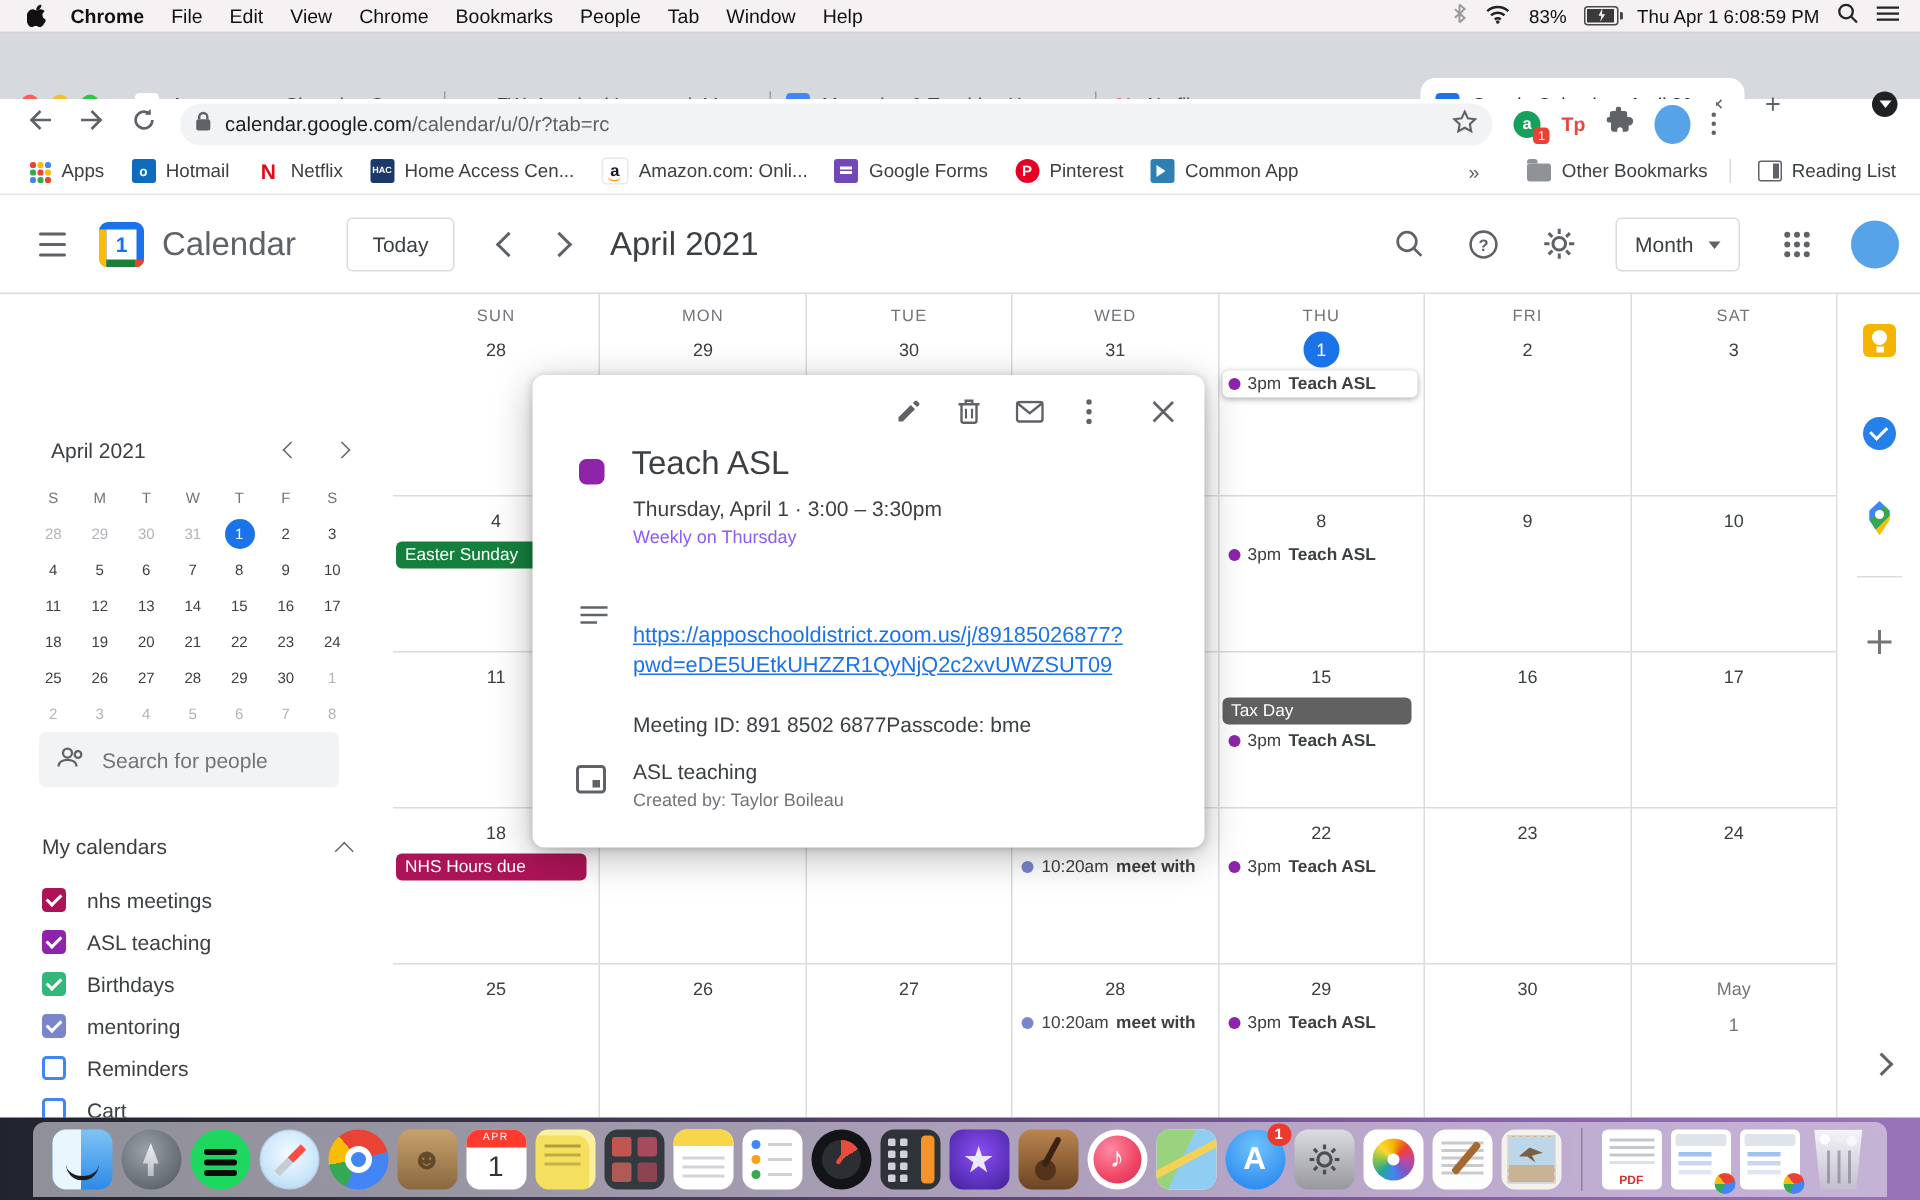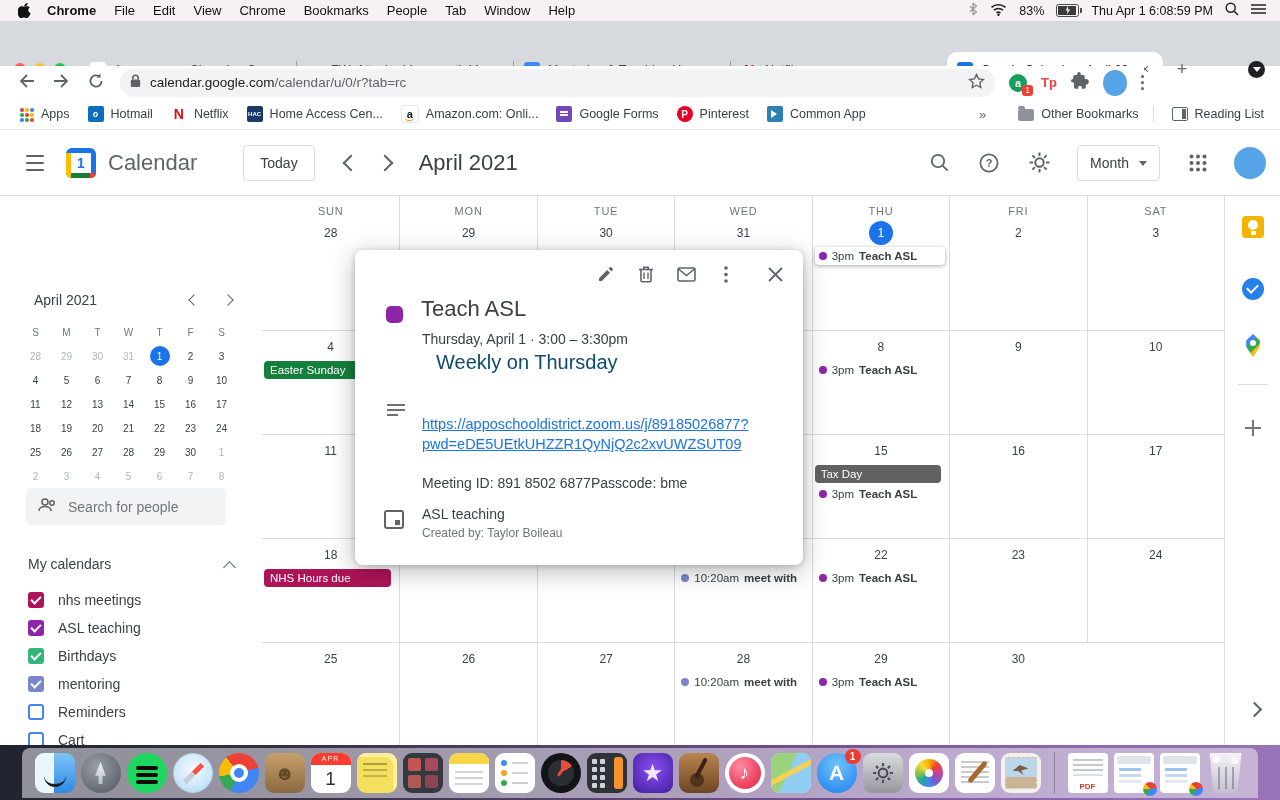--- a/index.html
+++ b/index.html
@@ -94,21 +94,21 @@
      display:flex;align-items:center;box-sizing:border-box}
   #hamburger{margin-left:26px;display:flex;flex-direction:column;gap:5px}
   #hamburger i{width:18px;height:2px;background:#5f6368;border-radius:1px}
   #gcal-logo{width:30px;height:30px;margin-left:22px;position:relative;background:#1a73e8;border-radius:6px}
   #gcal-logo .inner{position:absolute;left:5px;top:5px;right:5px;bottom:5px;background:#fff;display:flex;align-items:center;justify-content:center;
      color:#1a73e8;font-size:14px;font-weight:700}
   #gcal-logo .g{position:absolute;left:5px;bottom:0;right:0;height:5px;background:#188038;border-radius:0 0 6px 0}
   #gcal-logo .y{position:absolute;left:0;bottom:0;width:5px;height:25px;background:#fbbc04;border-radius:0 0 0 6px}
   #gcal-logo .r{position:absolute;right:0;bottom:0;width:6px;height:5px;background:#ea4335;border-radius:0 0 6px 0}
   #app-name{font-size:22px;color:#5f6368;margin-left:12px}
-  #today-btn{margin-left:46px;height:34px;padding:0 16px;border:1px solid #dadce0;border-radius:4px;display:flex;align-items:center;
+  #today-btn{margin-left:34px;height:34px;padding:0 16px;border:1px solid #dadce0;border-radius:4px;display:flex;align-items:center;
      font-size:14px;color:#3c4043;background:#fff}
   .nav-chev{width:10px;height:10px;border-right:2px solid #5f6368;border-bottom:2px solid #5f6368;display:inline-block}
   .chev-left{transform:rotate(135deg)}.chev-right{transform:rotate(-45deg)}
   #prev-btn{margin-left:30px}#next-btn{margin-left:22px}
   #view-title{font-size:22px;color:#3c4043;margin-left:28px}
   #hdr-right{margin-left:auto;display:flex;align-items:center;gap:10px;padding-right:14px}
   .hic{width:40px;height:40px;display:flex;align-items:center;justify-content:center;border-radius:50%}
   #month-btn{height:34px;border:1px solid #dadce0;border-radius:4px;padding:0 12px;display:flex;align-items:center;gap:10px;
      font-size:14px;color:#3c4043;margin:0 8px}
   #month-btn::after{content:"";width:0;height:0;border:4.5px solid transparent;border-top:5.5px solid #5f6368;margin-top:5px}
@@ -176,21 +176,21 @@
   #rp-plus::after{content:"";position:absolute;left:2px;top:9px;width:16px;height:2px;background:#757575}
   #rp-chev{position:absolute;left:24px;top:508px;width:9px;height:9px;border-right:2px solid #5f6368;border-bottom:2px solid #5f6368;transform:rotate(-45deg)}
 
   
   #popup{position:absolute;left:355px;top:250px;width:448px;height:315px;background:#fff;border-radius:8px;z-index:10;
      box-shadow:0 6px 26px rgba(0,0,0,.28),0 1px 6px rgba(0,0,0,.18)}
   .pico{position:absolute;top:14px;width:20px;height:20px;display:flex;align-items:center;justify-content:center}
   #pp-swatch{position:absolute;left:31px;top:56px;width:17px;height:17px;border-radius:5px}
   #pp-title{position:absolute;left:66px;top:46px;font-size:22px;color:#3c4043}
   #pp-when{position:absolute;left:67px;top:81px;font-size:14px;color:#3c4043}
-  #pp-recur{position:absolute;left:81px;top:101px;font-size:20px;color:#0c4a6e}
+  #pp-recur{position:absolute;left:67px;top:101px;font-size:12px;color:#8b5cf6}
   #pp-desc-ic{position:absolute;left:31px;top:153px}
   #pp-link{position:absolute;left:67px;top:164px;width:350px;font-size:14.5px;line-height:20px;color:#1a73e8;text-decoration:underline;word-break:break-all}
   #pp-meeting{position:absolute;left:67px;top:225px;font-size:14px;color:#3c4043}
   #pp-cal-ic{position:absolute;left:29px;top:260px;width:16px;height:15px;border:2px solid #5f6368;border-radius:3px}
   #pp-cal-ic::after{content:"";position:absolute;right:2px;bottom:2px;width:5px;height:5px;background:#5f6368}
   #pp-calname{position:absolute;left:67px;top:256px;font-size:14px;color:#3c4043}
   #pp-created{position:absolute;left:67px;top:276px;font-size:12px;color:#70757a}
 
   
   #desktop{position:absolute;left:0;top:745px;width:1280px;height:55px;
@@ -792,20 +792,23 @@
         <div class="date-num">29</div>
         <div class="ev-dot">
           <span class="dot" style="background: rgb(142, 36, 170);"></span>
           <span class="tm">3pm</span>
           <span class="ti">Teach ASL</span>
         </div>
       </div>
       <div class="cell c5 r4">
         <div class="date-num">30</div>
       </div>
+      <div class="cell c6 r4">
+        <div class="date-num muted">May 1</div>
+      </div>
     </div>
 
   <div id="rightpanel">
     <span class="rp-ic" id="rp-keep"></span>
     <span class="rp-ic" id="rp-tasks"></span>
     <span class="rp-ic" id="rp-maps"></span>
     <span id="rp-div"></span>
     <span id="rp-plus"></span>
     <span id="rp-chev"></span>
   </div>

